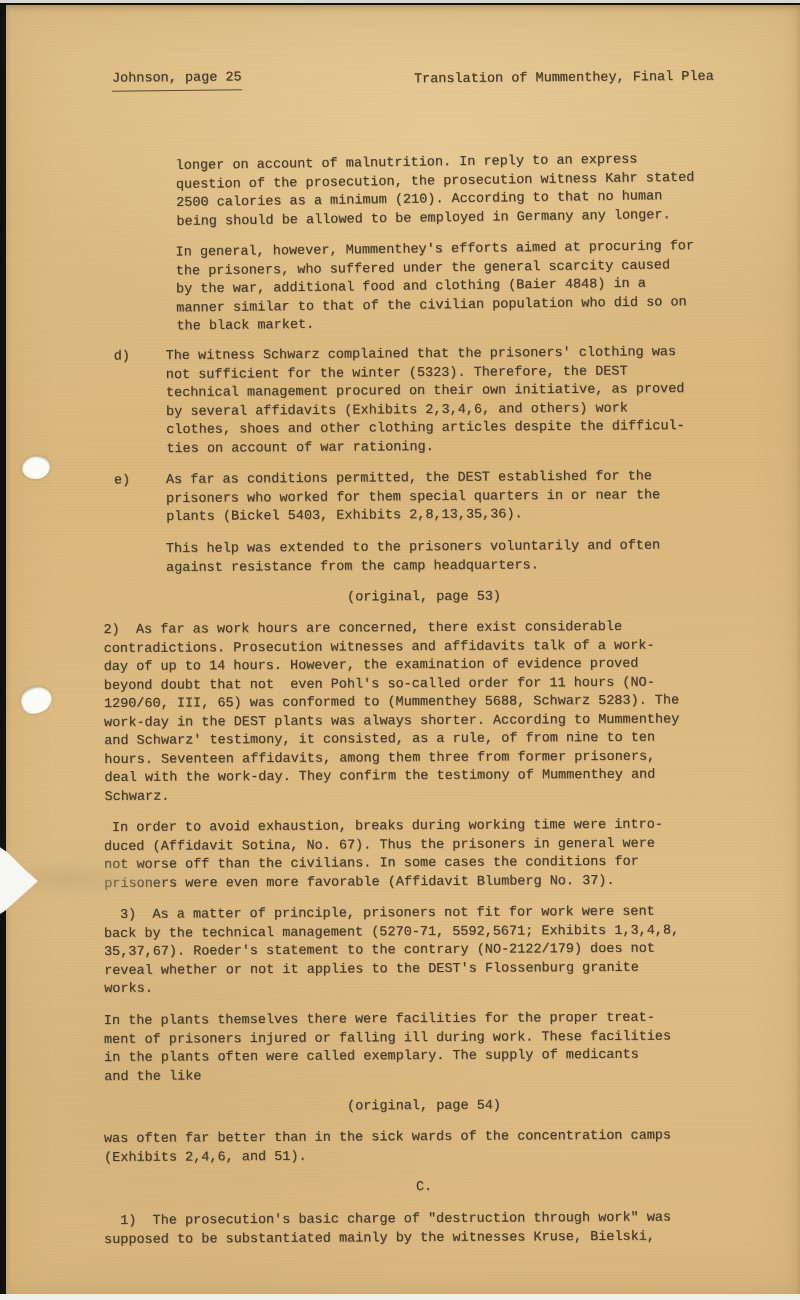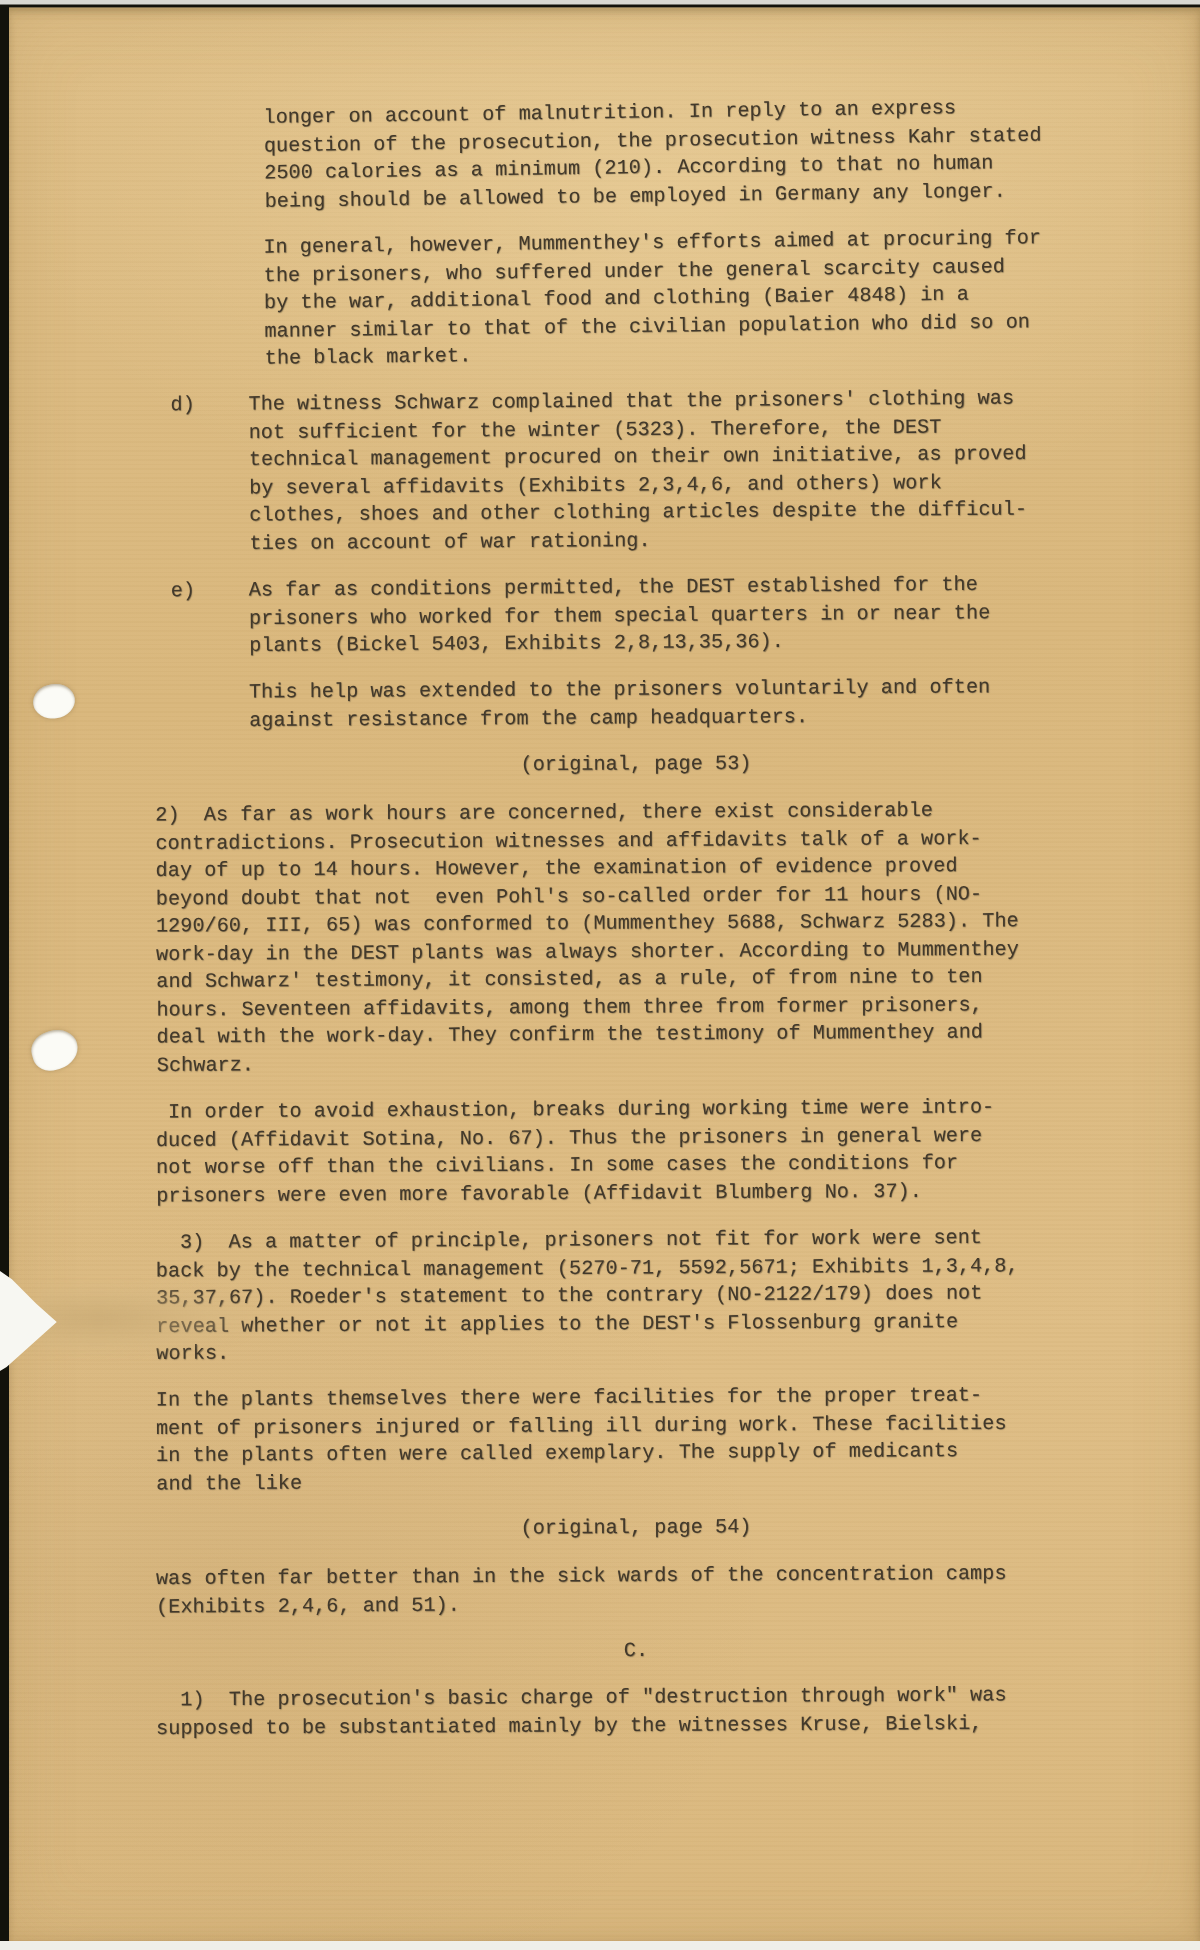--- a/index.html
+++ b/index.html
@@ -55,20 +55,24 @@
             background:radial-gradient(ellipse at 28% 50%, rgba(198,168,115,0.65), rgba(212,184,132,0.30) 55%, transparent 78%);
             filter:blur(3px); }
 </style>
 </head>
 <body>
 
 <div class="scan">
   <div class="top-light"></div>
 
   <div class="paper">
+    <div class="header">
+      <span class="ink hleft">Johnson, page 25</span>
+      <span class="ink hright">Translation of Mummenthey, Final Plea</span>
+    </div>
 
     <div class="para p1">longer on account of malnutrition. In reply to an express
 question of the prosecution, the prosecution witness Kahr stated
 2500 calories as a minimum (210). According to that no human
 being should be allowed to be employed in Germany any longer.</div>
 
     <div class="para p2">In general, however, Mummenthey's efforts aimed at procuring for
 the prisoners, who suffered under the general scarcity caused
 by the war, additional food and clothing (Baier 4848) in a
 manner similar to that of the civilian population who did so on

